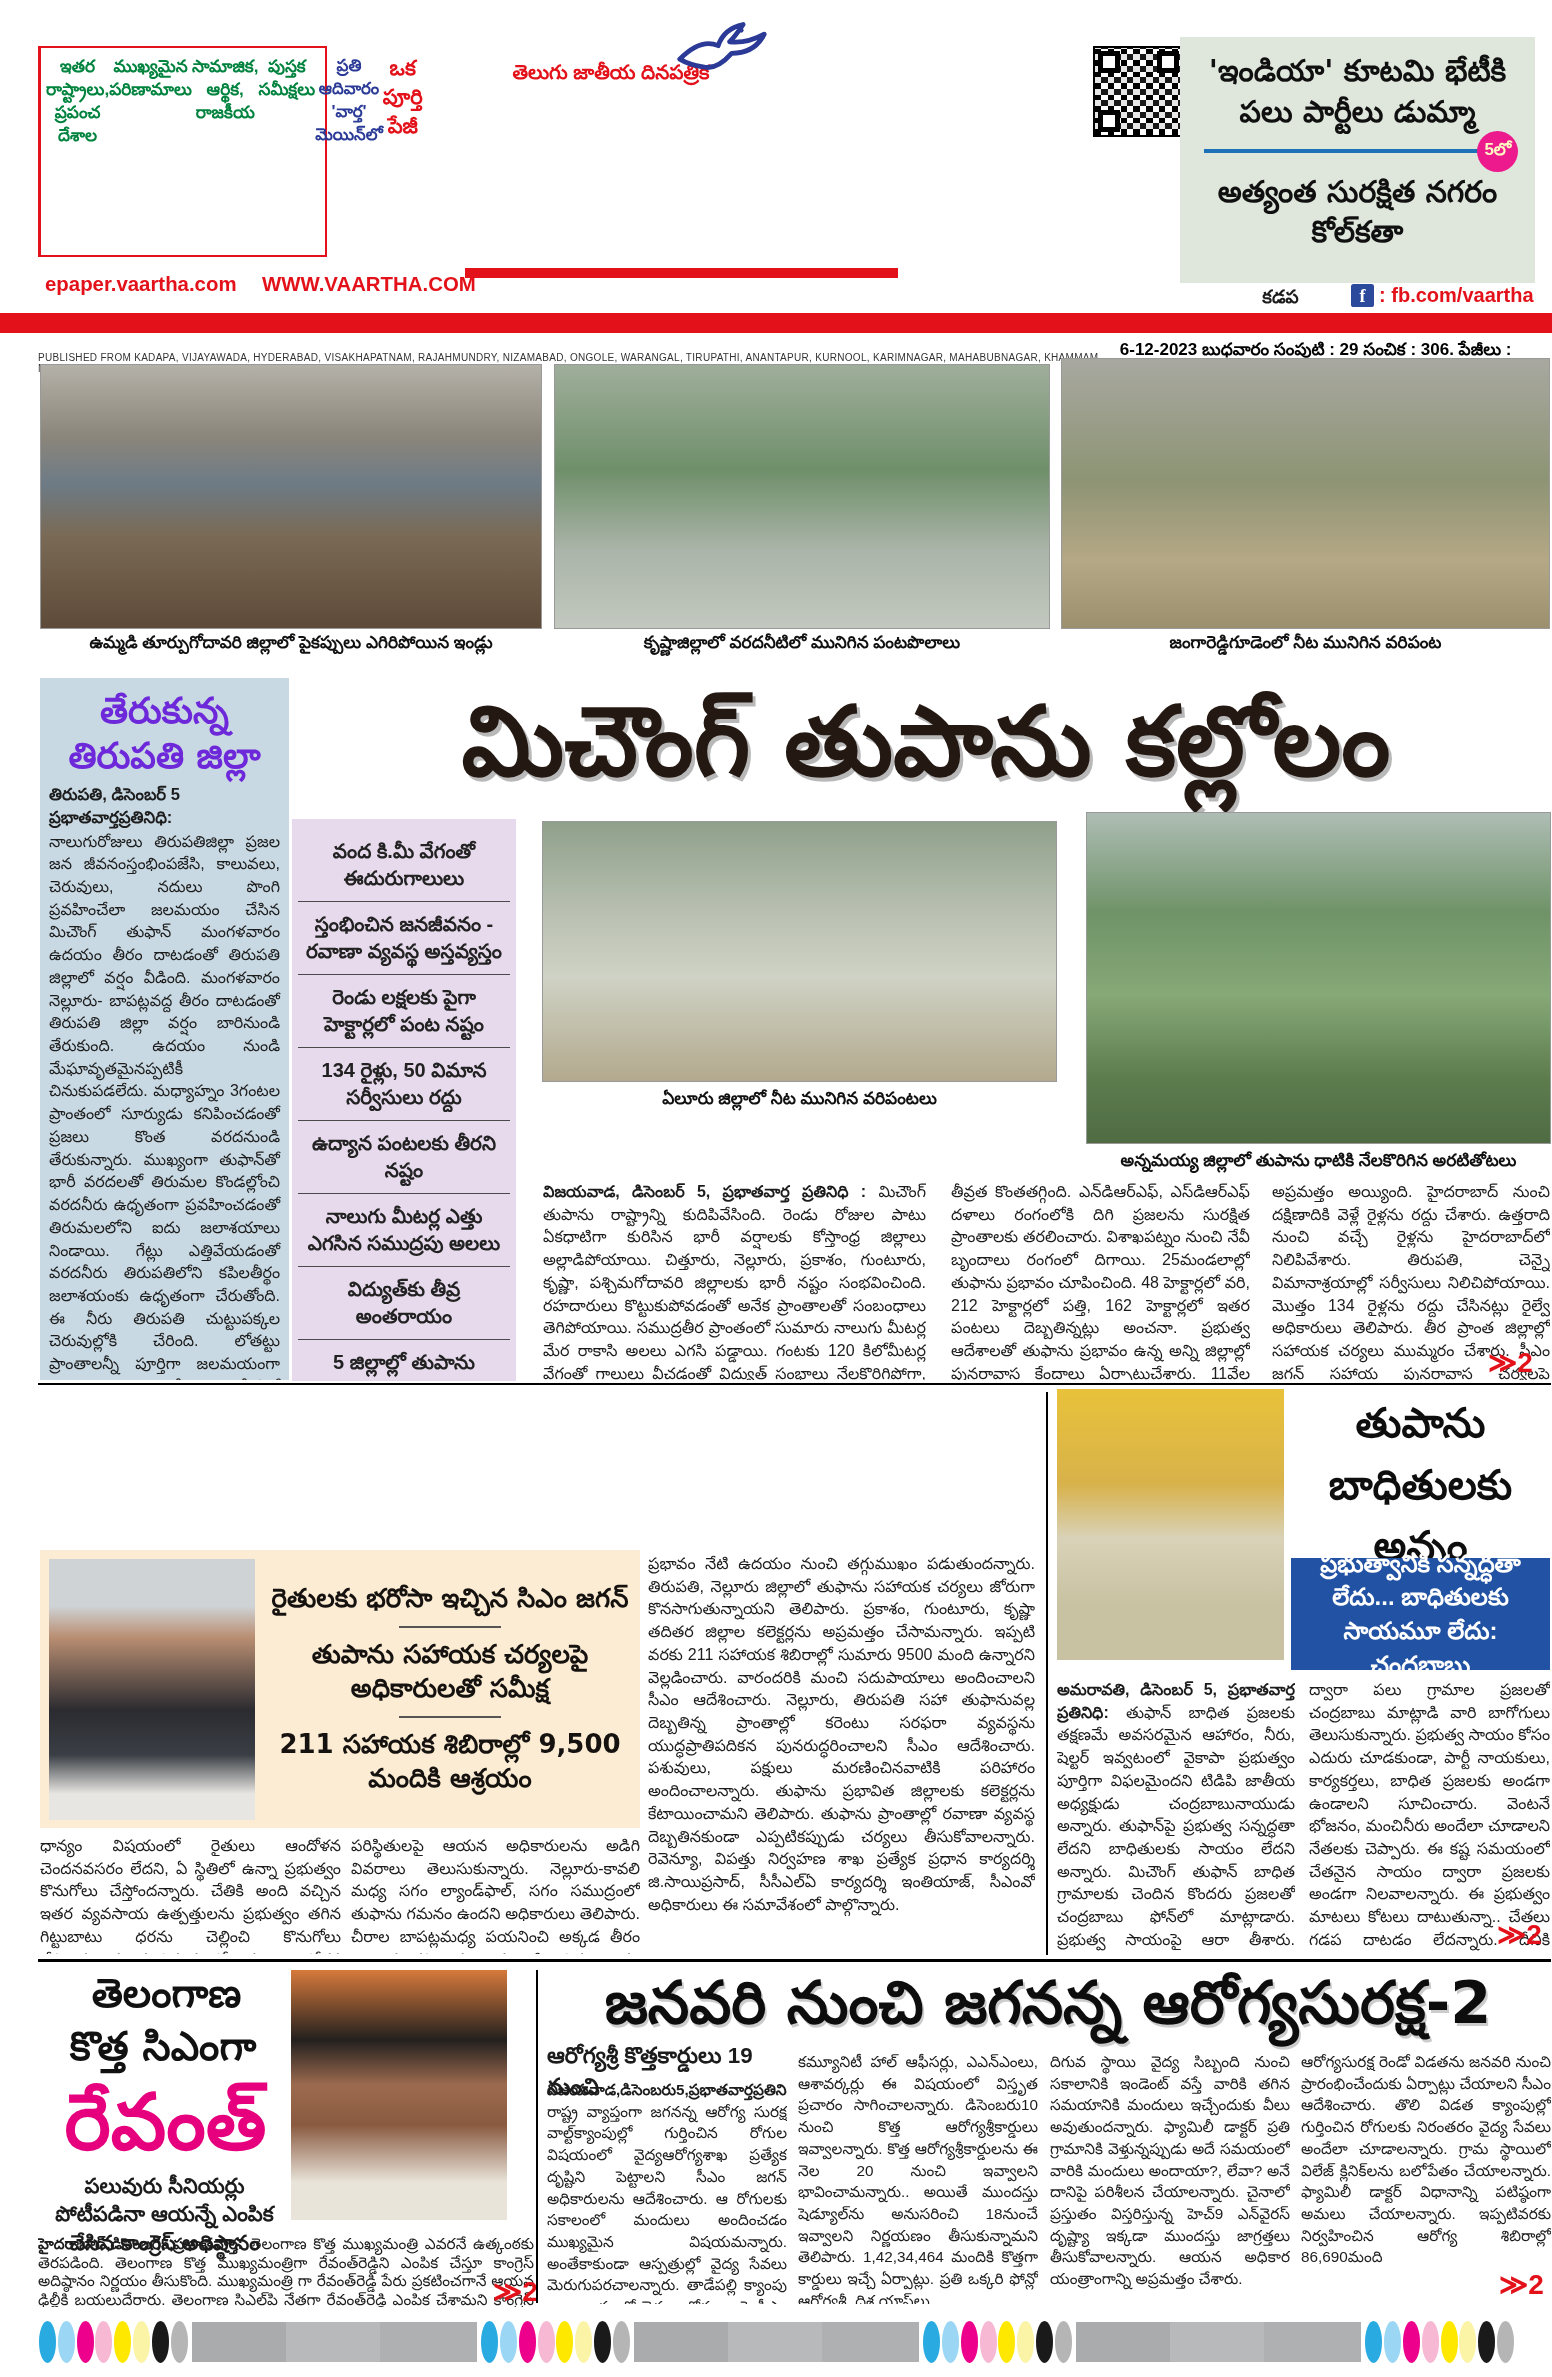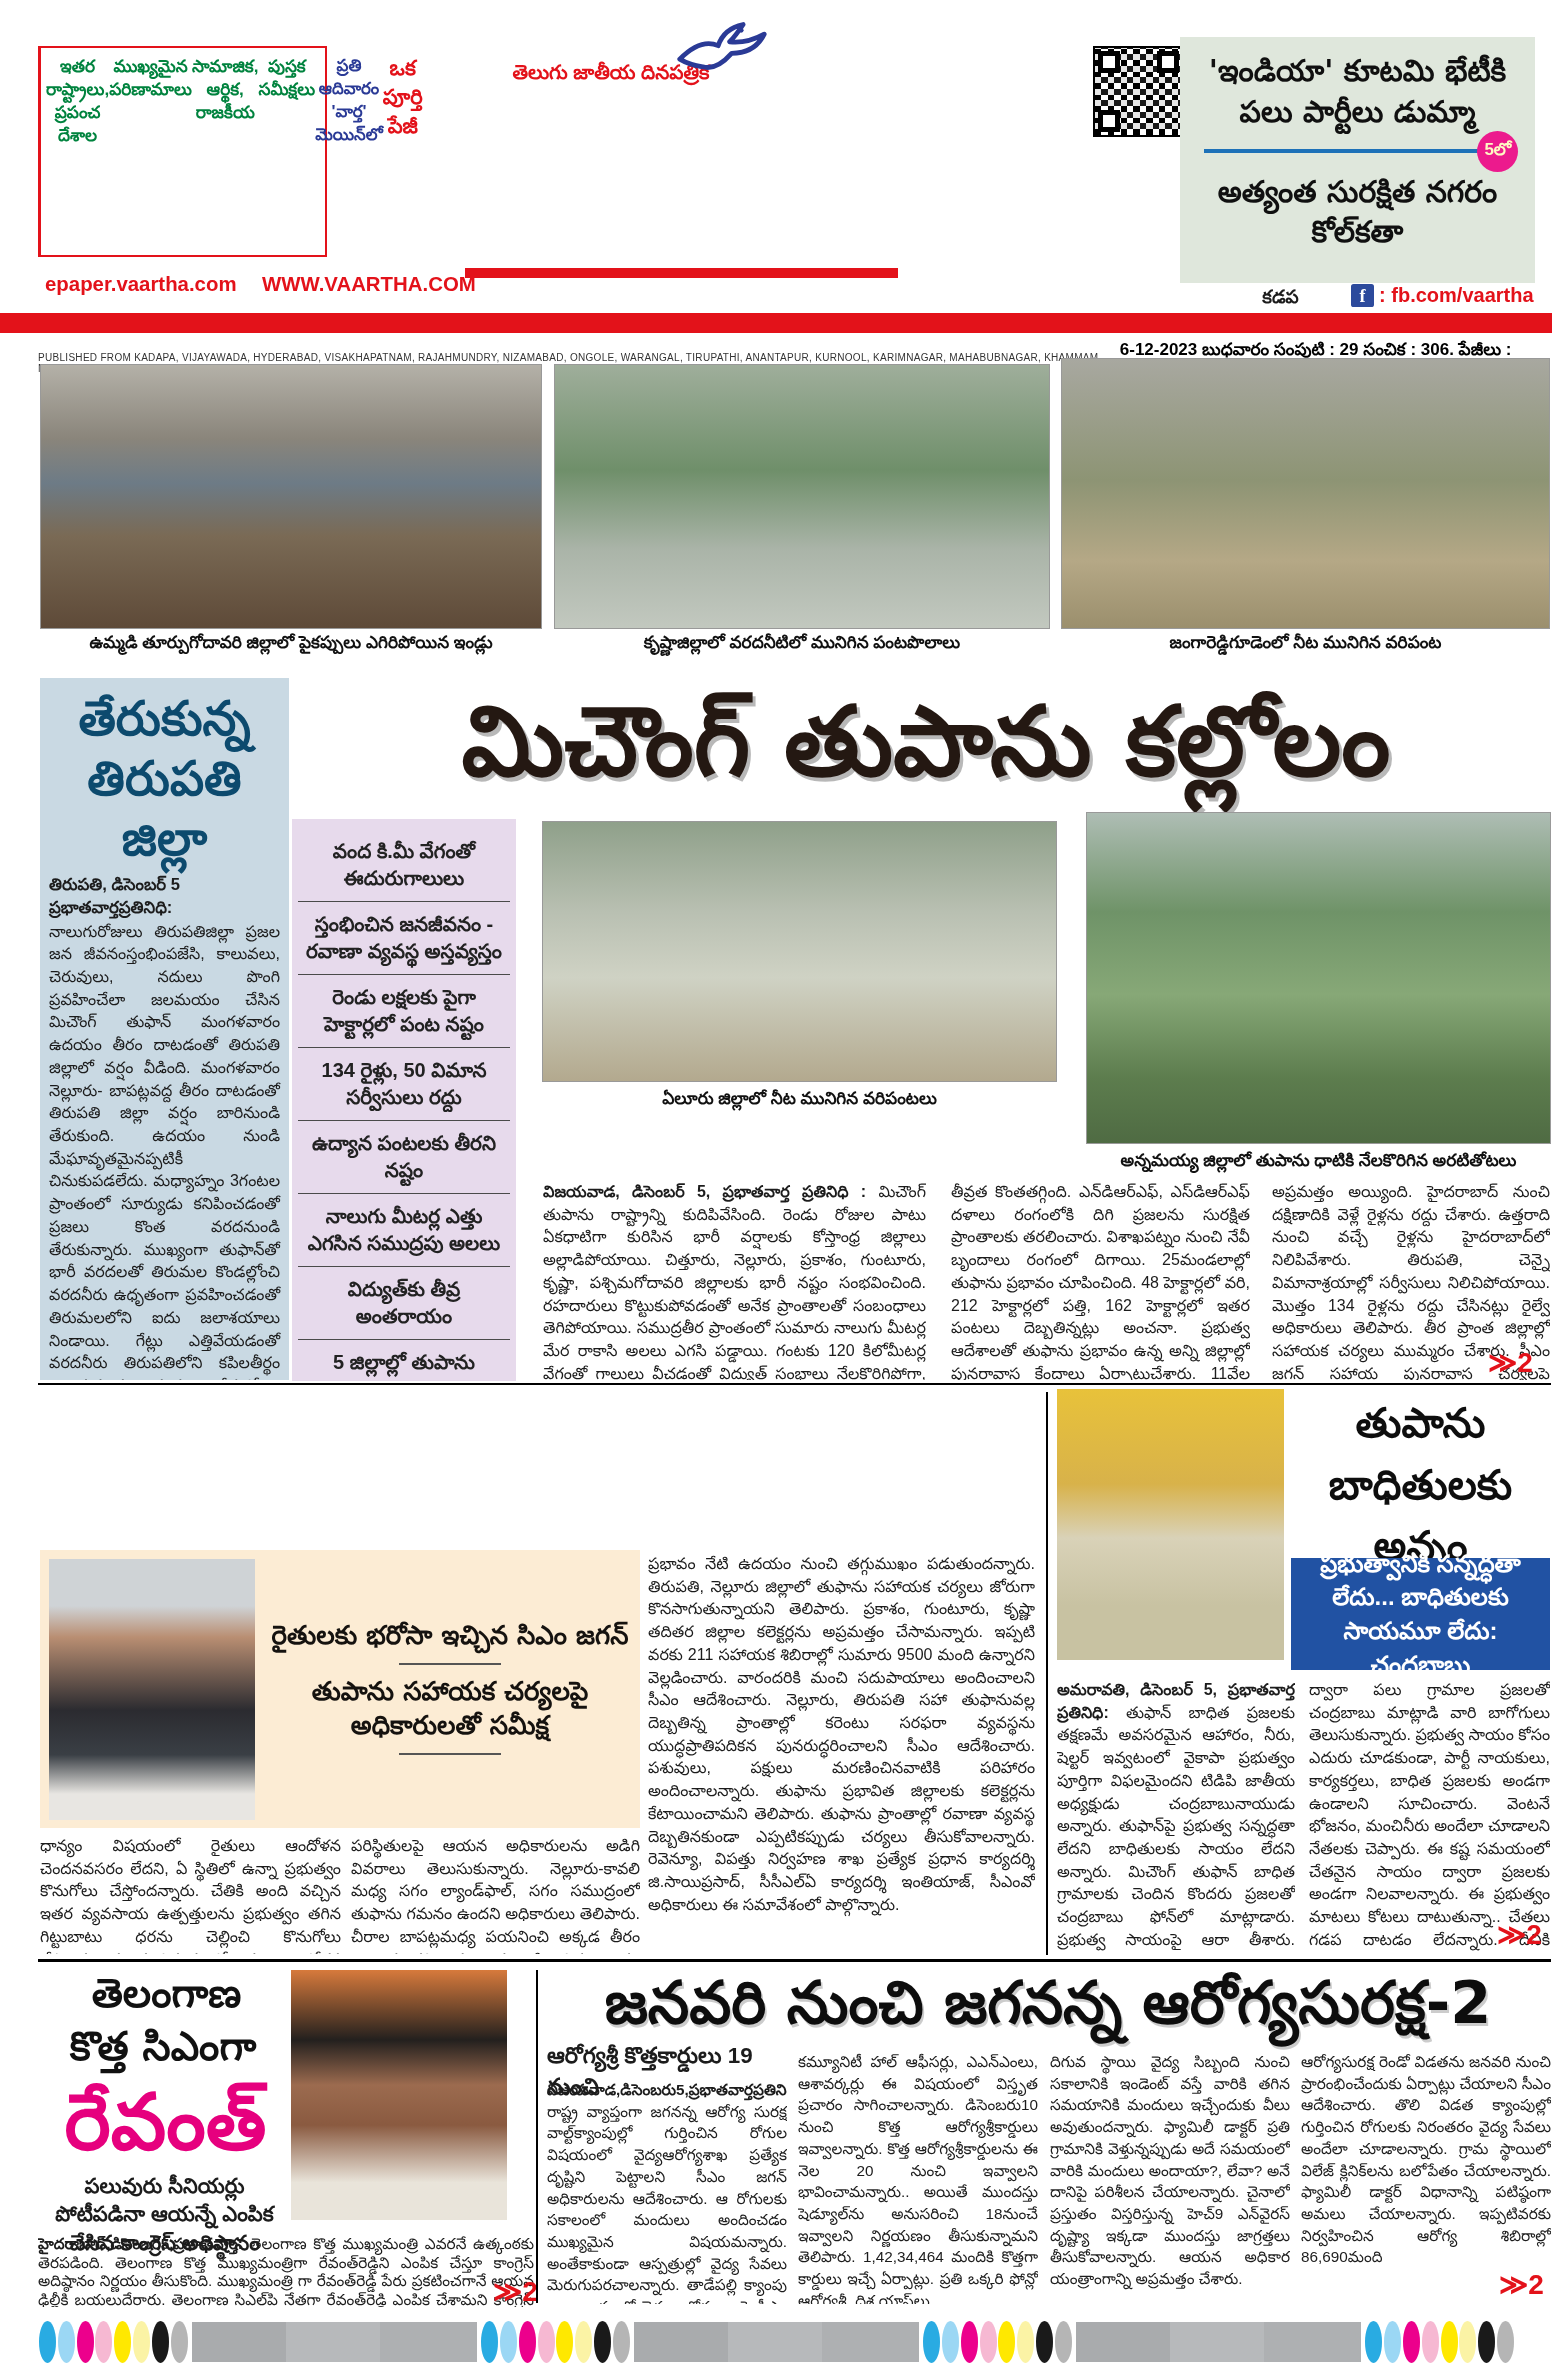--- a/index.html
+++ b/index.html
@@ -67,21 +67,21 @@
   .cap{text-align:center; font-weight:bold; font-size:17px; color:#111;}
   .ph1{left:40px;  top:364px; width:502px; height:265px; background:linear-gradient(180deg,#b4b1a8,#8a857b 28%,#6d7b86 45%,#7a6a55 65%,#5e4a38);}
   .ph2{left:554px; top:364px; width:496px; height:265px; background:linear-gradient(180deg,#9fae9b,#6f8f6a 40%,#aab4a8 70%,#c2c8bf);}
   .ph3{left:1061px;top:358px; width:489px; height:271px; background:linear-gradient(180deg,#a8a8a0,#8d9474 45%,#b5a886 75%,#9b8f6d);}
   .cap1{left:40px;  top:633px; width:502px;}
   .cap2{left:554px; top:633px; width:496px;}
   .cap3{left:1061px;top:633px; width:489px;}
 
   
   .sidebar{left:40px; top:678px; width:249px; height:702px; background:var(--sidebar-bg); padding:10.2px 9px; overflow:hidden;}
-  .sidebar-title{text-align:center; font-size:48px; font-weight:bold; color:#0c4a6e; line-height:1.25; font-family:"DejaVu Sans", sans-serif;}
+  .sidebar-title{text-align:center; font-size:36px; font-weight:bold; color:#6d28d9; line-height:1.25; font-family:"DejaVu Sans", sans-serif;}
   .sidebar-byline{font-weight:bold; font-size:16.6px; margin-top:6.4px;}
   .sidebar-body{font-size:16px; line-height:1.42; text-align:justify;}
   .headline-xl{left:300px; top:685px; width:1252px; text-align:center; font-size:97px; font-weight:bold;
       color:var(--headline-ink); text-shadow:3.2px 3.8px 0 rgba(0,0,0,.28), -1.3px -1.3px 0 #fff; font-family:"DejaVu Sans", sans-serif;}
   .bullets{left:292px; top:819px; width:224px; height:562px; background:var(--bullets-bg); padding:10.2px 6.4px; overflow:hidden;}
   .bullet-item{font-size:20px; font-weight:bold; text-align:center; color:#222; padding:9px 2.6px; line-height:1.35;
       border-bottom:1.9px solid #4a4a4a;}
   .bullet-item:last-child{border-bottom:none;}
   .phA{left:542px; top:821px; width:515px; height:261px; background:linear-gradient(180deg,#8fa08a,#b9c0b2 35%,#cfd2c4 60%,#b3a98e);}
   .capA{left:542px; top:1089px; width:515px;}
@@ -253,20 +253,21 @@
 
   <div class="abs hr hr1"></div>
 
   <div class="abs cream">
     <div class="jagan"></div>
     <div class="subheads">
       <div class="subhead">రైతులకు భరోసా ఇచ్చిన సిఎం జగన్</div>
       <div class="subhead-rule"></div>
       <div class="subhead">తుపాను సహాయక చర్యలపై అధికారులతో సమీక్ష</div>
       <div class="subhead-rule"></div>
+      <div class="subhead">211 సహాయక శిబిరాల్లో 9,500 మందికి ఆశ్రయం</div>
     </div>
   </div>
   <div class="abs bodycol s2-cr">ప్రభావం నేటి ఉదయం నుంచి తగ్గుముఖం పడుతుందన్నారు. తిరుపతి, నెల్లూరు జిల్లాలో తుఫాను సహాయక చర్యలు జోరుగా కొనసాగుతున్నాయని తెలిపారు. ప్రకాశం, గుంటూరు, కృష్ణా తదితర జిల్లాల కలెక్టర్లను అప్రమత్తం చేసామన్నారు. ఇప్పటి వరకు 211 సహాయక శిబిరాల్లో సుమారు 9500 మంది ఉన్నారని వెల్లడించారు. వారందరికి మంచి సదుపాయాలు అందించాలని సీఎం ఆదేశించారు. నెల్లూరు, తిరుపతి సహా తుఫానువల్ల దెబ్బతిన్న ప్రాంతాల్లో కరెంటు సరఫరా వ్యవస్థను యుద్ధప్రాతిపదికన పునరుద్ధరించాలని సీఎం ఆదేశించారు. పశువులు, పక్షులు మరణించినవాటికి పరిహారం అందించాలన్నారు. తుఫాను ప్రభావిత జిల్లాలకు కలెక్టర్లను కేటాయించామని తెలిపారు. తుఫాను ప్రాంతాల్లో రవాణా వ్యవస్థ దెబ్బతినకుండా ఎప్పటికప్పుడు చర్యలు తీసుకోవాలన్నారు. రెవెన్యూ, విపత్తు నిర్వహణ శాఖ ప్రత్యేక ప్రధాన కార్యదర్శి జి.సాయిప్రసాద్, సీసీఎల్‌ఏ కార్యదర్శి ఇంతియాజ్, సీఎంవో అధికారులు ఈ సమావేశంలో పాల్గొన్నారు.</div>
   <div class="abs bodycol s2-c1">ధాన్యం విషయంలో రైతులు ఆందోళన చెందనవసరం లేదని, ఏ స్థితిలో ఉన్నా ప్రభుత్వం కొనుగోలు చేస్తోందన్నారు. చేతికి అంది వచ్చిన ఇతర వ్యవసాయ ఉత్పత్తులను ప్రభుత్వం తగిన గిట్టుబాటు ధరను చెల్లించి కొనుగోలు చేస్తోందన్నారు. ఈ విషయంలో రైతులు ఆందోళన చెందకుండా గట్టి భరోసా ఇవ్వాలన్నారు. సైక్లోన్</div>
   <div class="abs bodycol s2-c2">పరిస్థితులపై ఆయన అధికారులను అడిగి వివరాలు తెలుసుకున్నారు. నెల్లూరు-కావలి మధ్య సగం ల్యాండ్‌ఫాల్, సగం సముద్రంలో తుఫాను గమనం ఉందని అధికారులు తెలిపారు. చీరాల బాపట్లమధ్య పయనించి అక్కడ తీరం దాటుతుందని ముఖ్యమంత్రికి వివరించారు. తిరుపతి, నెల్లూరు జిల్లాలో తుఫాను</div>
   <div class="abs vdiv1"></div>
 
   <div class="abs cbn"></div>
   <div class="abs s3-headline">
     <div>తుపాను బాధితులకు</div>

